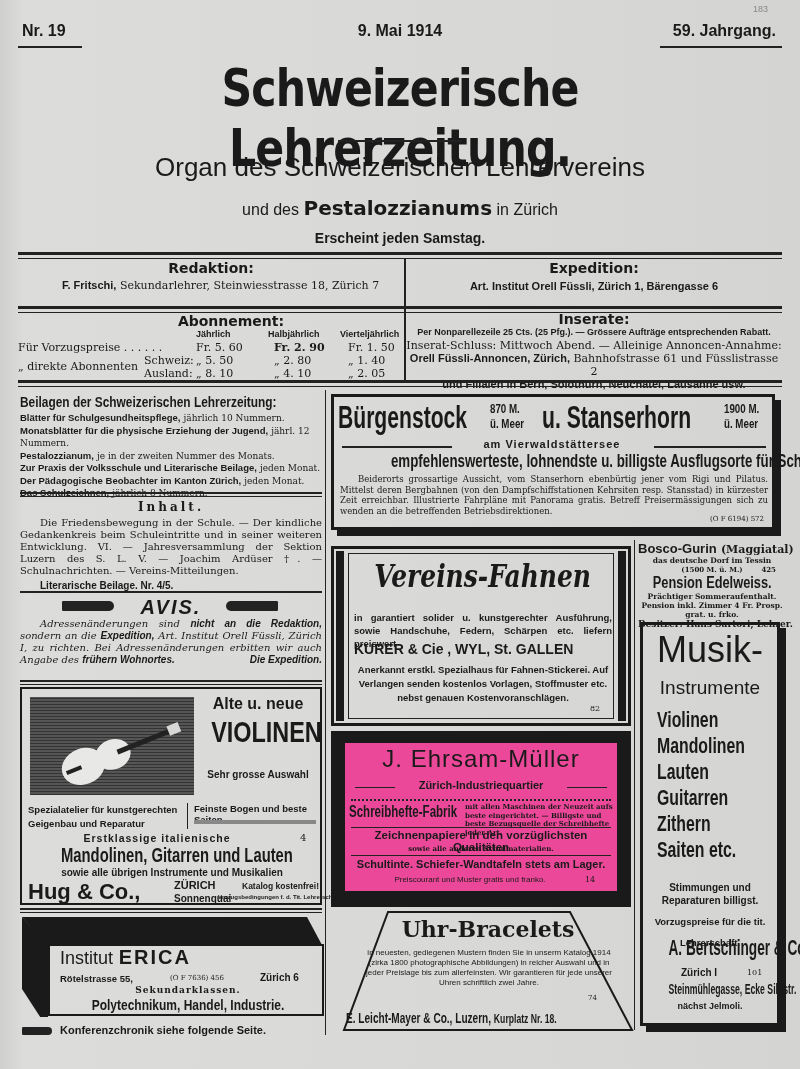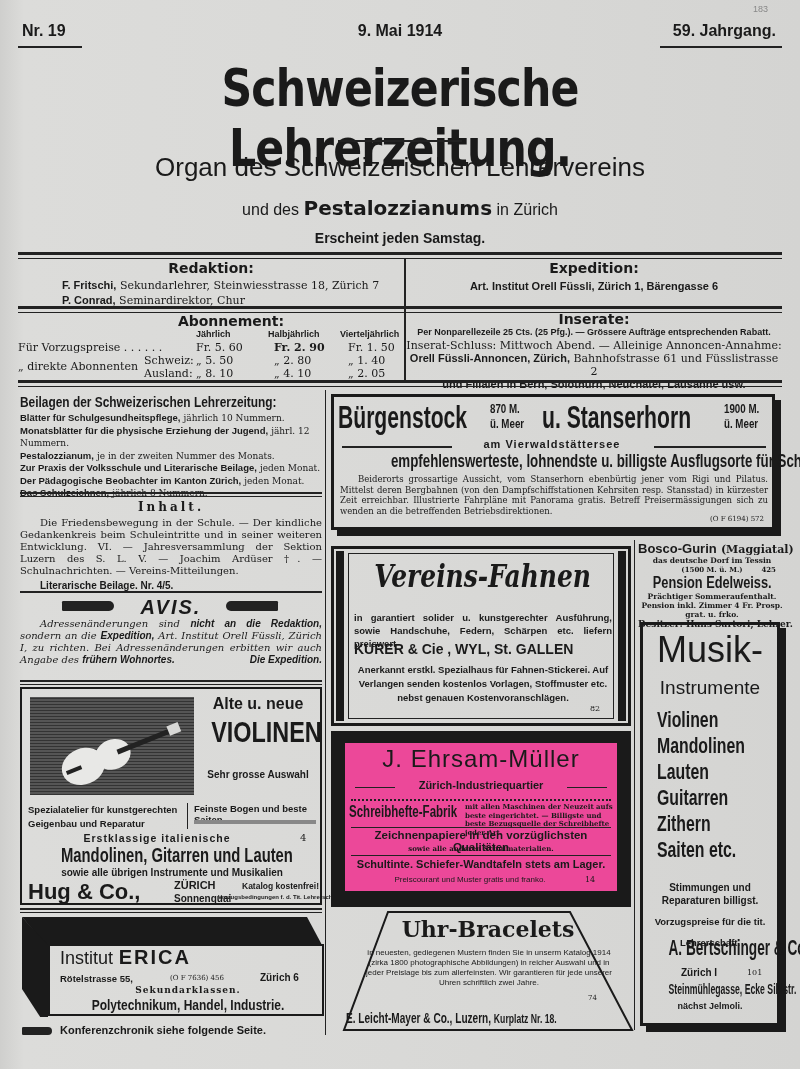--- a/index.html
+++ b/index.html
@@ -67,21 +67,20 @@
   <div class="abs sub1">Organ des Schweizerischen Lehrervereins</div>
   <div class="abs sub3">Erscheint jeden Samstag.</div>
 
   <div class="abs dbl" style="left:18px;top:252px;width:764px;"></div>
   <div class="vline" style="left:404px;top:258px;height:122px;"></div>
 
   <div class="abs center" style="left:18px;top:260px;width:386px;">
     <div class="boxhead">Redaktion:</div>
     <div style="font-size:11px;line-height:14px;text-align:left;padding-left:44px;margin-top:2px;">
       <div><span class="sans b">F. Fritschi,</span> <span>Sekundarlehrer, Steinwiesstrasse 18, Zürich 7</span></div>
-      <div><span class="sans b">P. Conrad,</span> <span>Seminardirektor, Chur</span></div>
     </div>
   </div>
 
   <div class="abs center" style="left:406px;top:260px;width:376px;">
     <div class="boxhead">Expedition:</div>
     <div class="sans b" style="font-size:11px;margin-top:4px;">Art. Institut Orell Füssli, Zürich 1, Bärengasse 6</div>
   </div>
 
   <div class="abs dbl" style="left:18px;top:306px;width:764px;"></div>
 

